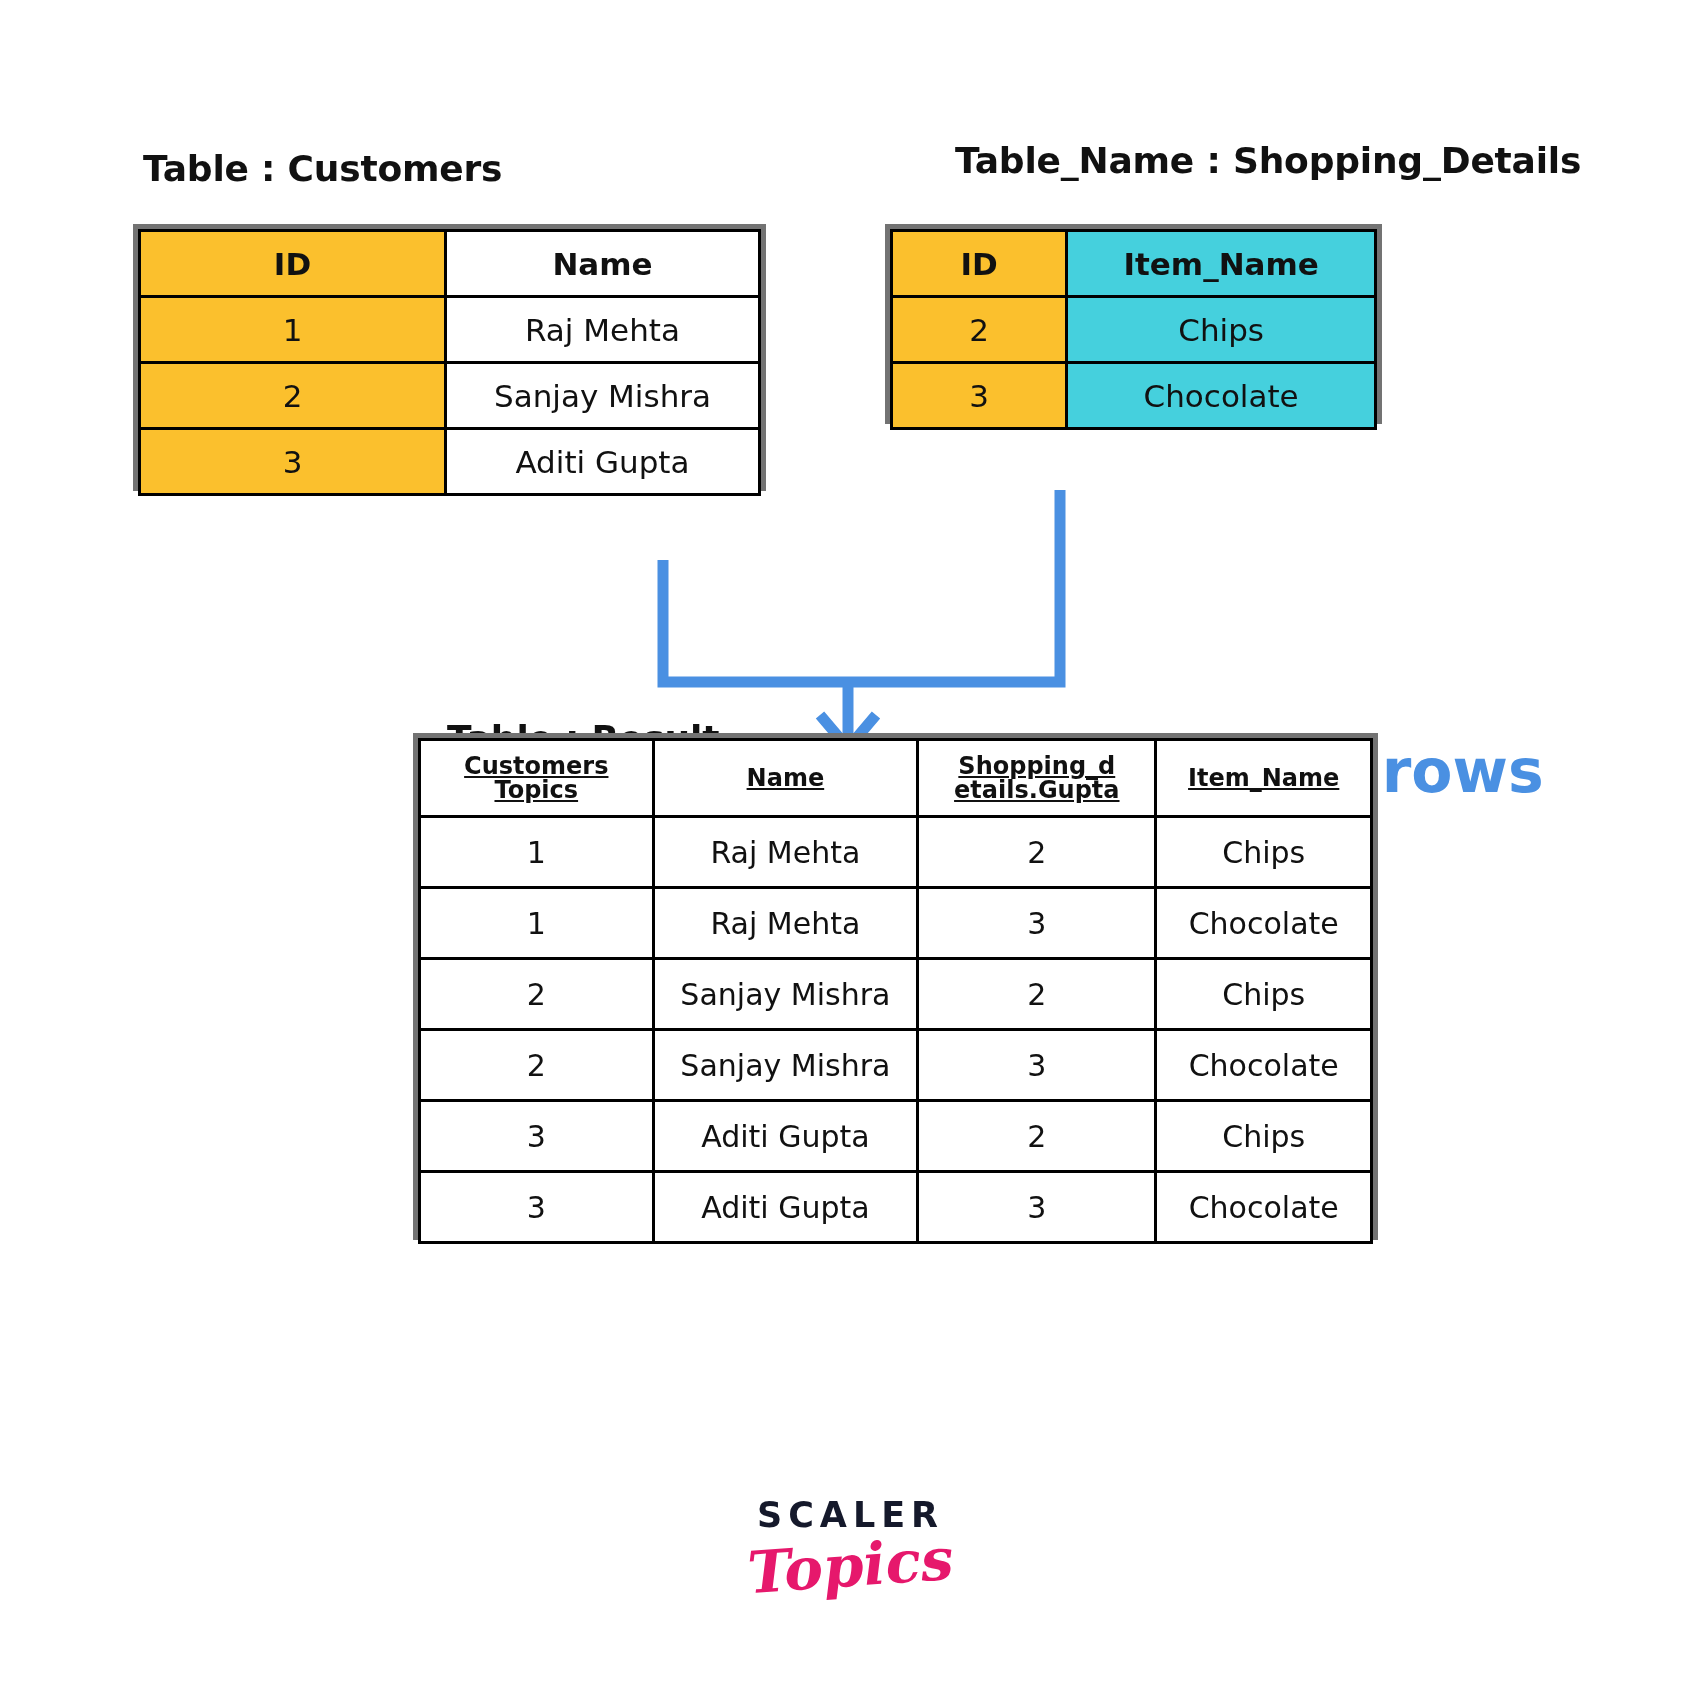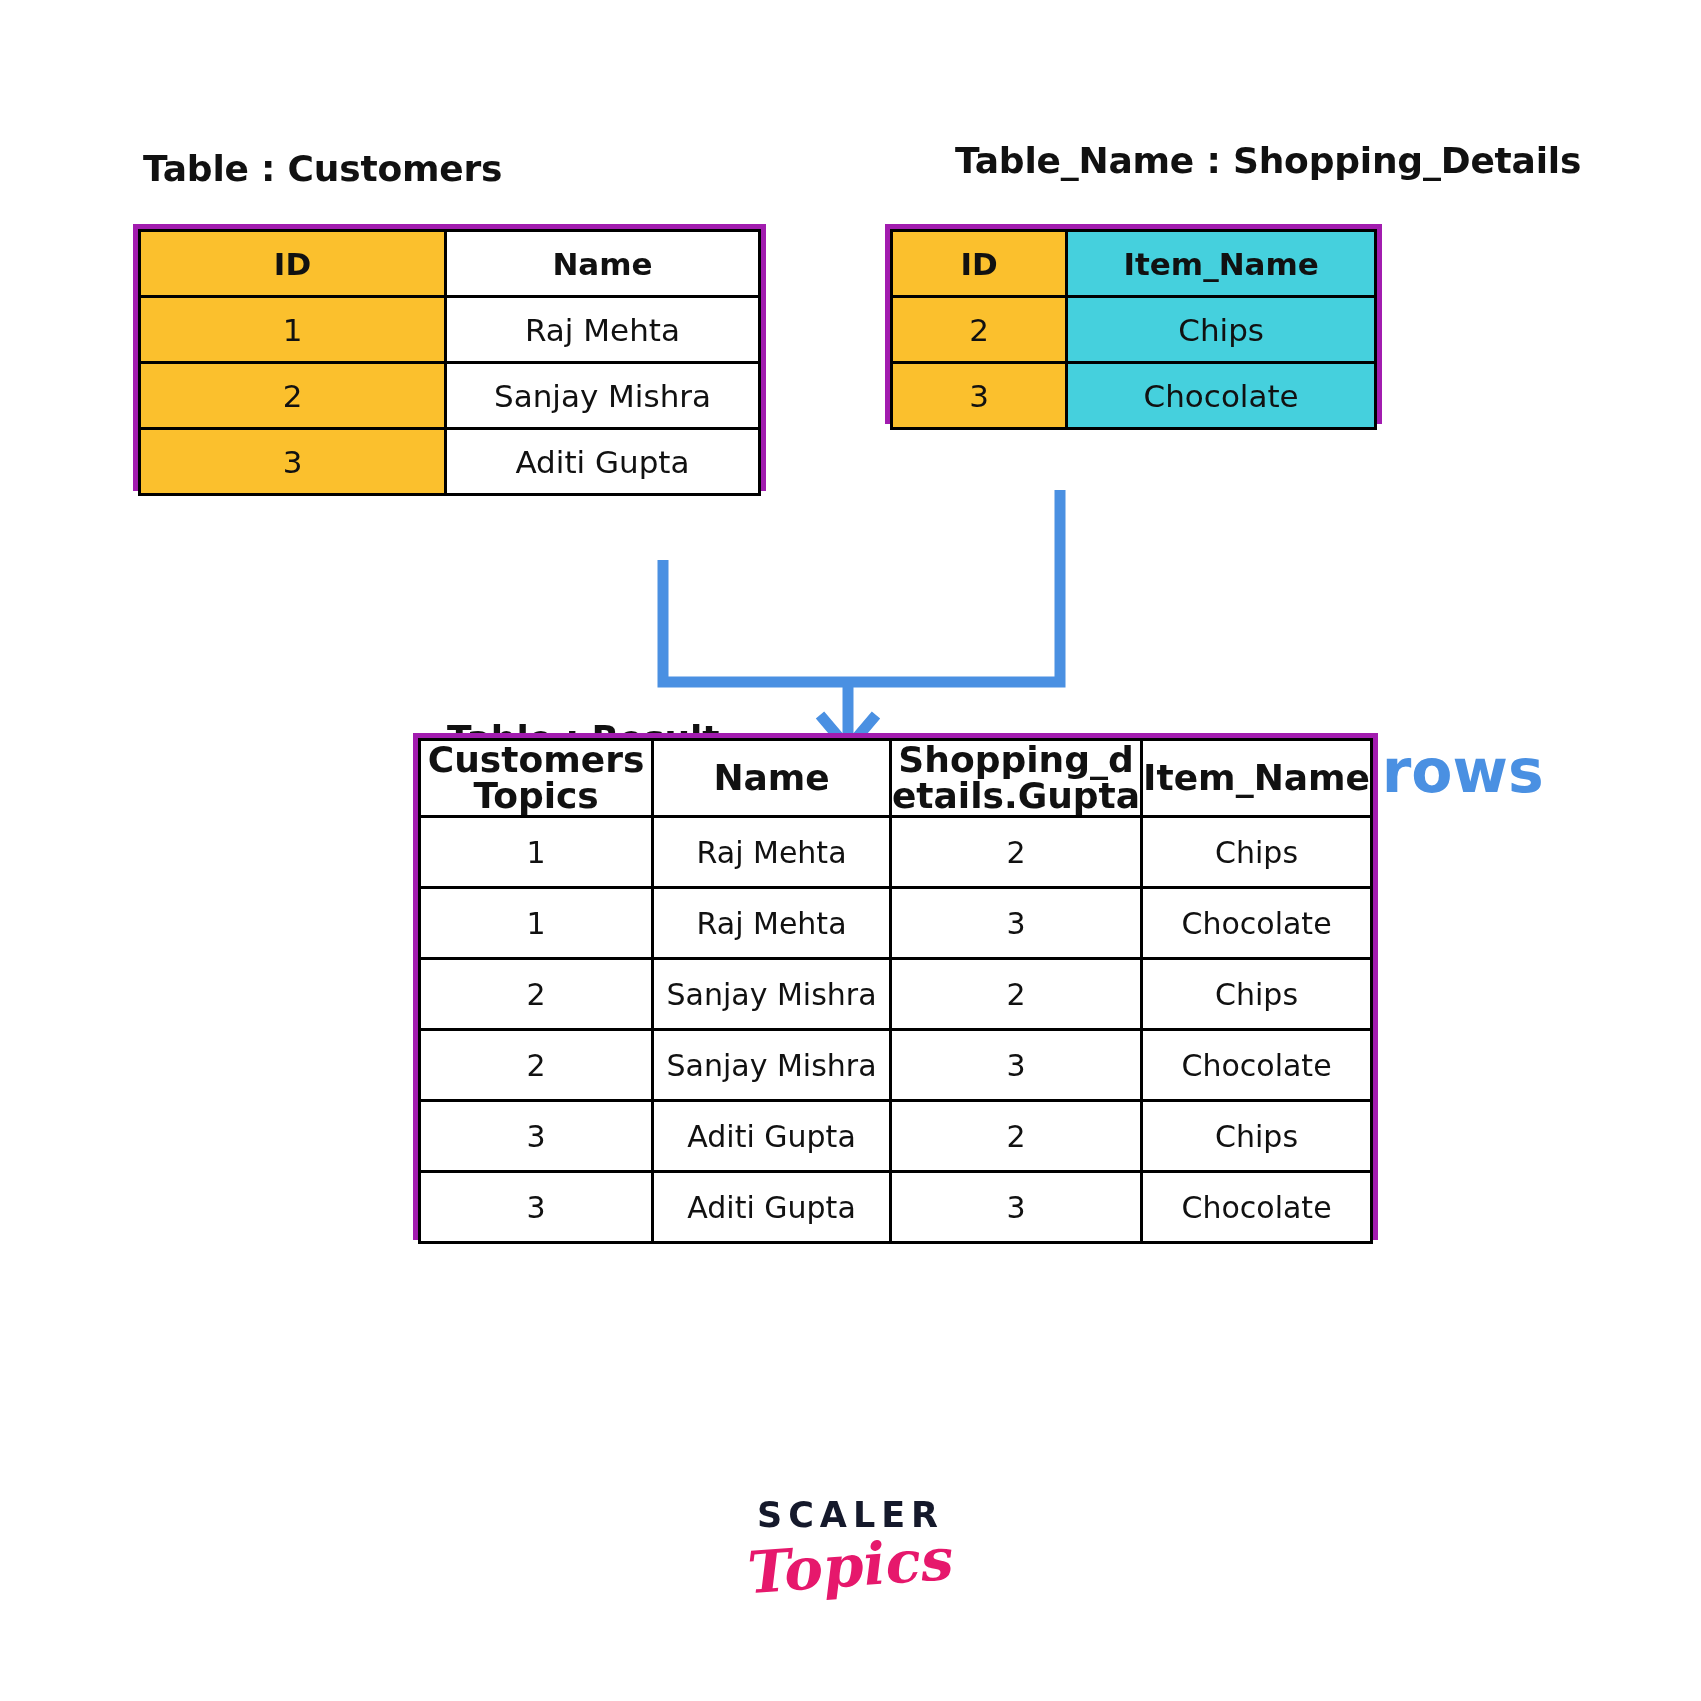--- a/index.html
+++ b/index.html
@@ -29,21 +29,21 @@
     white-space: nowrap;
     letter-spacing: -0.2px;
   }
   #title-customers { left: 143px; top: 148px; }
   #title-shopping  { left: 955px; top: 140px; }
   #title-result    { left: 447px; top: 718px; }
 
   
   .db-table {
     position: absolute;
-    border: 5px solid #a21caf;
+    border: 5px solid #737373;
     border-collapse: collapse;
     box-sizing: border-box;
     background: #ffffff;
   }
   .db-table table {
     border-collapse: collapse;
     width: 100%;
     height: 100%;
   }
   .db-table td, .db-table th {
@@ -93,22 +93,23 @@
     height: 507px;
   }
   #tbl-result th, #tbl-result td { background: #ffffff; }
   #tbl-result .c-custid  { width: 234px; }
   #tbl-result .c-name    { width: 268px; }
   #tbl-result .c-shopid  { width: 238px; }
   #tbl-result .c-item    { width: 215px; }
   #tbl-result thead tr { height: 77px; }
   #tbl-result tbody tr { height: 71px; }
   #tbl-result th {
-    font-size: 36px;
+    font-size: 24px;
     line-height: 1.0;
+    text-decoration: underline;
   }
   #tbl-result td { font-size: 30px; }
   #tbl-result th .hdr-wrap { display: block; }
 
   
   #connector {
     position: absolute;
     left: 0;
     top: 0;
     width: 1701px;

